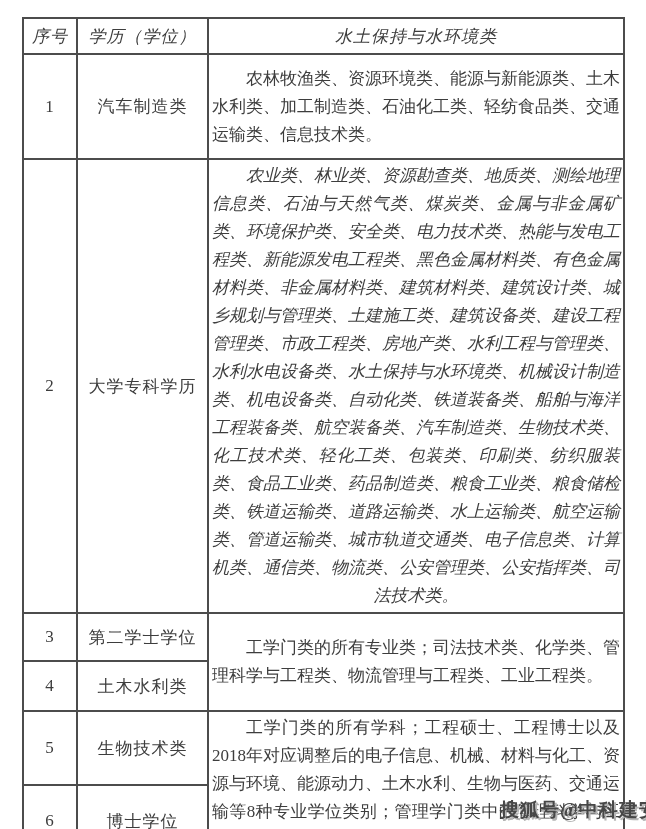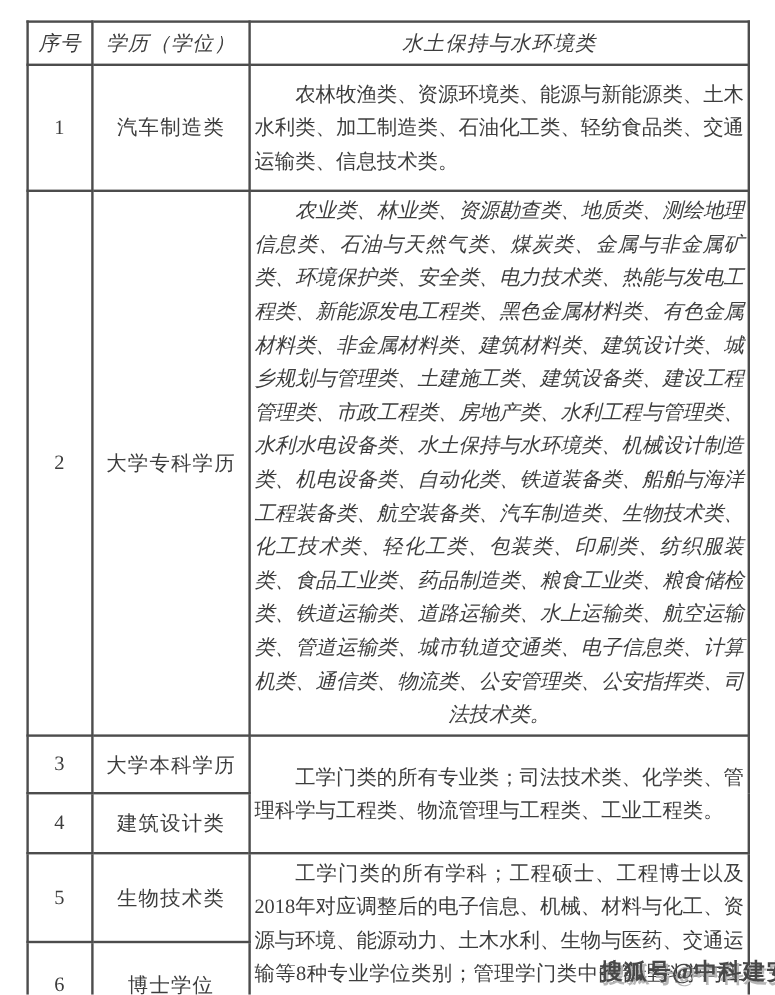--- a/index.html
+++ b/index.html
@@ -86,29 +86,29 @@
       <tr class="h-r2">
         <td class="center-cell">2</td>
         <td class="center-cell">大学专科学历</td>
         <td class="majors-cell">
           <p class="center-last">农业类、林业类、资源勘查类、地质类、测绘地理信息类、石油与天然气类、煤炭类、金属与非金属矿类、环境保护类、安全类、电力技术类、热能与发电工程类、新能源发电工程类、黑色金属材料类、有色金属材料类、非金属材料类、建筑材料类、建筑设计类、城乡规划与管理类、土建施工类、建筑设备类、建设工程管理类、市政工程类、房地产类、水利工程与管理类、水利水电设备类、水土保持与水环境类、机械设计制造类、机电设备类、自动化类、铁道装备类、船舶与海洋工程装备类、航空装备类、汽车制造类、生物技术类、化工技术类、轻化工类、包装类、印刷类、纺织服装类、食品工业类、药品制造类、粮食工业类、粮食储检类、铁道运输类、道路运输类、水上运输类、航空运输类、管道运输类、城市轨道交通类、电子信息类、计算机类、通信类、物流类、公安管理类、公安指挥类、司法技术类。</p>
         </td>
       </tr>
 
       <tr class="h-r3">
         <td class="center-cell">3</td>
-        <td class="center-cell">大学本科学历</td>
+        <td class="center-cell">第二学士学位</td>
         <td class="majors-cell" rowspan="2">
           <p>工学门类的所有专业类；司法技术类、化学类、管理科学与工程类、物流管理与工程类、工业工程类。</p>
         </td>
       </tr>
 
       <tr class="h-r4">
         <td class="center-cell">4</td>
-        <td class="center-cell">建筑设计类</td>
+        <td class="center-cell">土木水利类</td>
       </tr>
 
       <tr class="h-r5">
         <td class="center-cell">5</td>
         <td class="center-cell">生物技术类</td>
         <td class="majors-cell" rowspan="2">
           <p>工学门类的所有学科；工程硕士、工程博士以及2018年对应调整后的电子信息、机械、材料与化工、资源与环境、能源动力、土木水利、生物与医药、交通运输等8种专业学位类别；管理学门类中的管理科学与工程学科。</p>
         </td>
       </tr>
 

